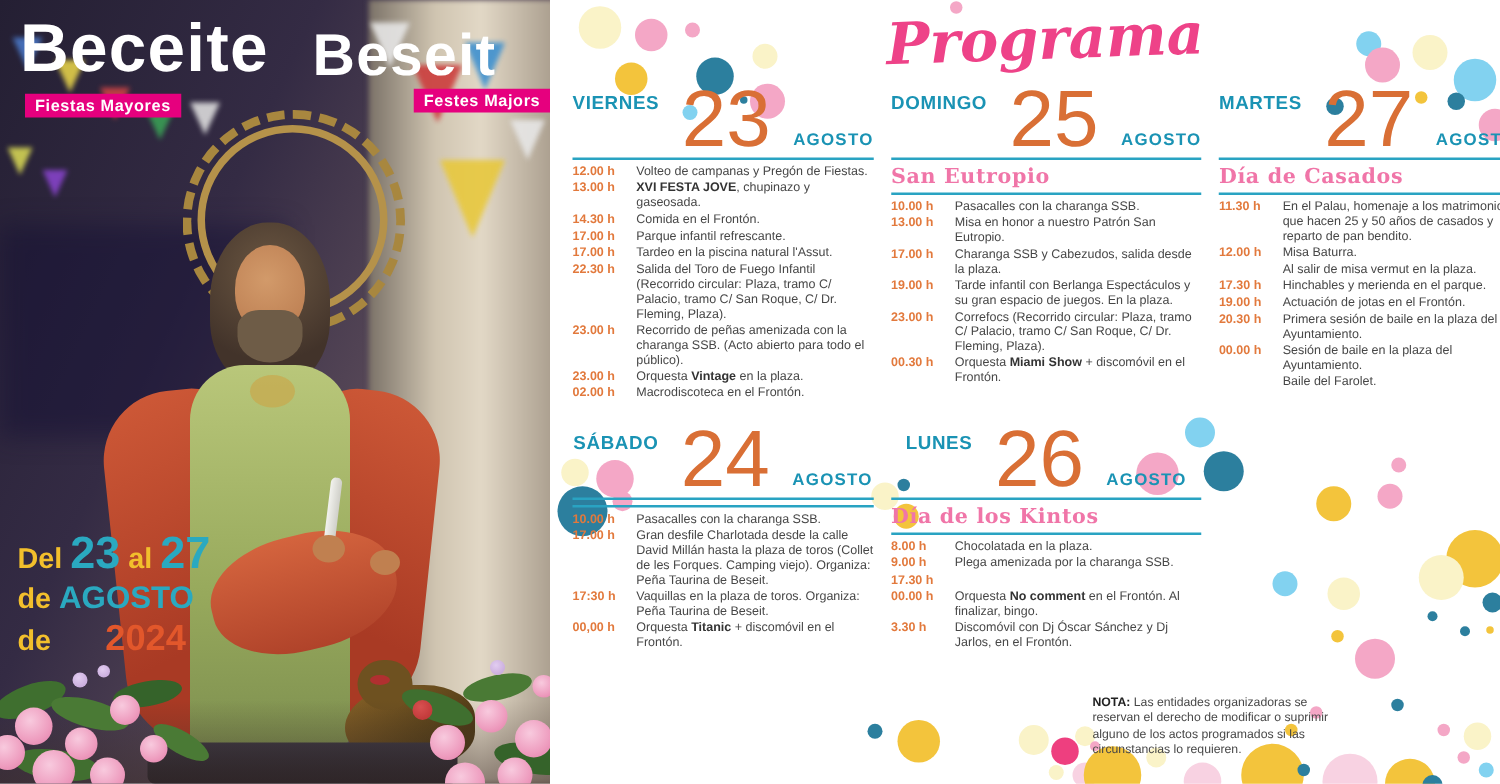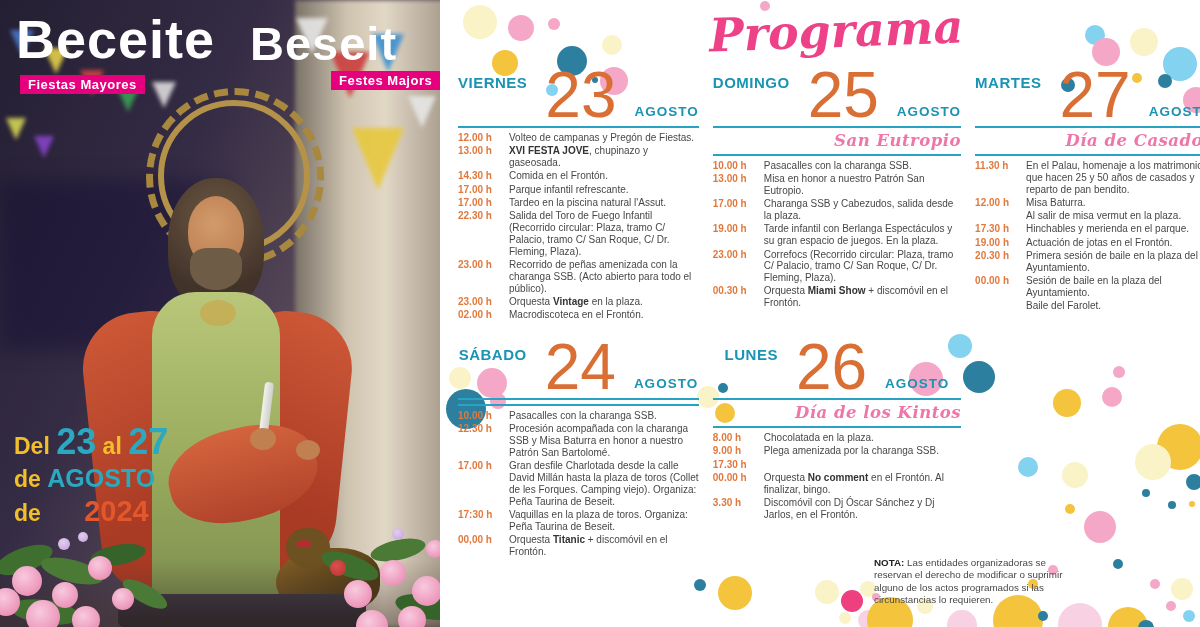--- a/index.html
+++ b/index.html
@@ -65,21 +65,21 @@
   .rp-title{font-family:"DejaVu Serif",serif;font-style:italic;font-weight:bold;font-size:46px;
     color:#ee4288;line-height:1;transform:rotate(-2deg);display:inline-block;}
   .rp-sub{font-size:32px;color:#1f9ec0;line-height:1;margin-top:0;letter-spacing:1px;}
   .program-grid{display:grid;grid-template-columns:repeat(3,1fr);grid-template-rows:272px auto;
     column-gap:14px;padding:12px 20px 0 18px;}
   .day-header{display:flex;align-items:flex-end;justify-content:center;gap:18px;height:56px;}
   .day-name{font-weight:bold;font-size:15px;color:#1a93b4;letter-spacing:.5px;align-self:flex-start;margin-top:8px;}
   .day-number{font-size:64px;line-height:54px;color:#d96f35;font-weight:normal;}
   .day-month{font-weight:bold;font-size:13.5px;color:#1a93b4;letter-spacing:1px;margin-bottom:3px;}
   .divider{border:none;border-top:2px solid #29a3c2;margin:4px 0 3px 0;height:0;}
-  .day-subtitle{text-align:right;font-family:"DejaVu Serif",serif;font-style:italic;font-weight:bold;
+  .day-subtitle{text-align:left;font-family:"DejaVu Serif",serif;font-weight:bold;
     font-size:16.5px;color:#f075a8;letter-spacing:.5px;margin:0;}
   .events{margin-top:4px;}
   .event{display:flex;gap:7px;font-size:10px;line-height:11.8px;color:#474747;margin-bottom:1.5px;}
   .event-time{flex:0 0 44px;font-weight:bold;color:#e2793c;white-space:nowrap;}
   .event-text{flex:1;}
   .event-text b{color:#333;}
   .note{position:absolute;z-index:1;left:434px;top:557px;width:202px;font-size:9.8px;line-height:12.3px;color:#474747;}
   .note b{color:#222;}
 </style>
 </head>
@@ -295,24 +295,20 @@
             <span class="day-name">SÁBADO</span>
             <span class="day-number">24</span>
             <span class="day-month">AGOSTO</span>
           </div>
           <div class="divider"></div>
           <div class="divider"></div>
           <div class="events">
             <div class="event">
               <span class="event-time">10.00 h</span>
               <span class="event-text"><span>Pasacalles con la charanga SSB.</span></span>
-            </div>
-            <div class="event">
-              <span class="event-time">12.30 h</span>
-              <span class="event-text"><span>Procesión acompañada con la charanga SSB y Misa Baturra en honor a nuestro Patrón San Bartolomé.</span></span>
             </div>
             <div class="event">
               <span class="event-time">17.00 h</span>
               <span class="event-text"><span>Gran desfile Charlotada desde la calle David Millán hasta la plaza de toros (Collet de les Forques. Camping viejo). Organiza: Peña Taurina de Beseit.</span></span>
             </div>
             <div class="event">
               <span class="event-time">17:30 h</span>
               <span class="event-text"><span>Vaquillas en la plaza de toros. Organiza: Peña Taurina de Beseit.</span></span>
             </div>
             <div class="event">

